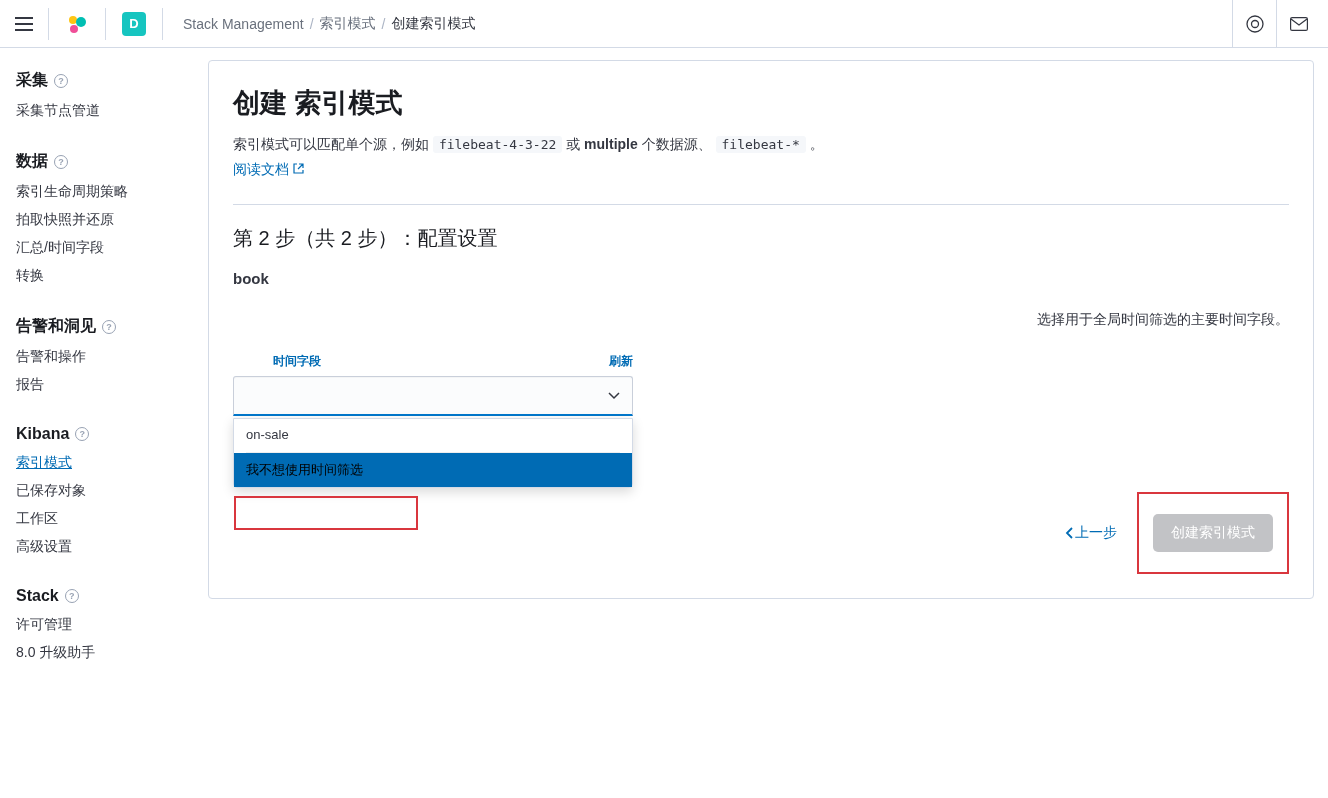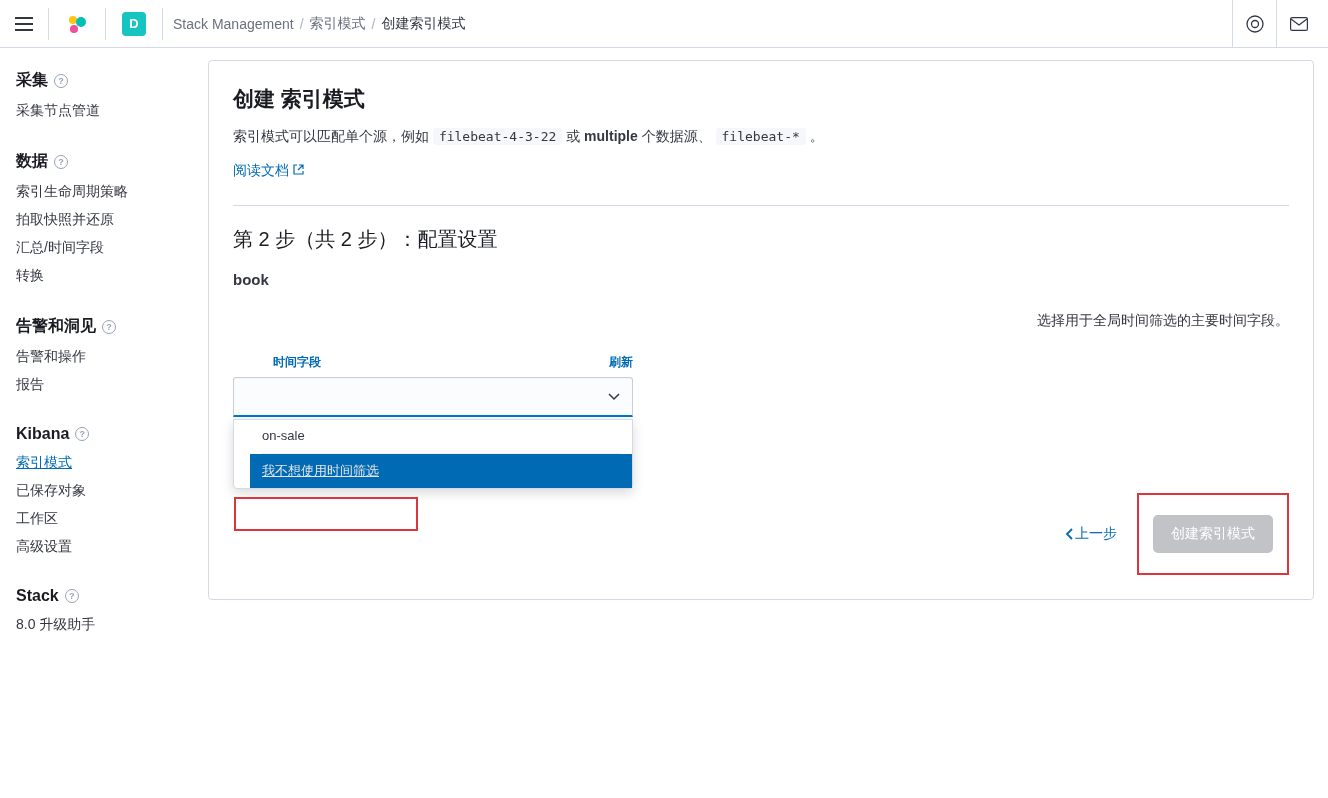--- a/index.html
+++ b/index.html
@@ -3,59 +3,59 @@
   <meta charset="utf-8">
   <style>
     * { margin: 0; padding: 0; box-sizing: border-box; }
     body { font-family: -apple-system, BlinkMacSystemFont, "Segoe UI", Helvetica, Arial, sans-serif; font-size: 14px; color: #343741; background: #fff; }
     
     .topbar { height: 48px; border-bottom: 1px solid #d3dae6; display: flex; align-items: center; padding: 0 8px; }
     .menu-btn { width: 32px; height: 32px; display: flex; align-items: center; justify-content: center; cursor: pointer; }
     .divider { width: 1px; height: 32px; background: #d3dae6; margin: 0 8px; }
     .logo { width: 24px; height: 24px; margin: 0 8px; display: flex; align-items: center; justify-content: center; }
     .space-badge { width: 24px; height: 24px; background: #16c5c0; color: #fff; display: flex; align-items: center; justify-content: center; border-radius: 4px; font-weight: 600; font-size: 13px; margin: 0 8px; }
-    .breadcrumbs { display: flex; align-items: center; gap: 6px; margin-left: 2px; color: #69707d; font-size: 14px; }
+    .breadcrumbs { display: flex; align-items: center; gap: 6px; margin-left: 12px; color: #69707d; font-size: 14px; }
     .breadcrumb-item { cursor: pointer; }
     .breadcrumb-item.first { color: #6a717d; }
     .breadcrumb-sep { color: #abb4c4; }
     .breadcrumb-item.active { color: #343741; }
     .topbar-right { margin-left: auto; display: flex; align-items: center; }
     .topbar-icon { width: 44px; height: 48px; display: flex; align-items: center; justify-content: center; border-left: 1px solid #d3dae6; cursor: pointer; color: #343741; }
     
     .main { display: flex; }
     .sidebar { width: 192px; padding: 16px 0; }
     .side-section { margin-bottom: 20px; }
     .side-heading { padding: 6px 16px; font-size: 16px; font-weight: 700; display: flex; align-items: center; gap: 6px; color: #1a1c21; }
     .help-icon { width: 14px; height: 14px; border: 1px solid #98a2b3; border-radius: 50%; display: inline-flex; align-items: center; justify-content: center; font-size: 9px; color: #98a2b3; }
     .side-link { padding: 5px 16px; font-size: 14px; color: #343741; cursor: pointer; }
     .side-link.active { color: #006bb4; text-decoration: underline; }
     
     .content-wrap { flex: 1; padding: 12px 14px 12px 16px; }
     .panel { border: 1px solid #d3dae6; border-radius: 4px; padding: 24px 24px 24px 24px; }
-    .panel-title { font-size: 21px; font-weight: 700; color: #1a1c21; margin-bottom: 12px; }
+    .panel-title { font-size: 27px; font-weight: 700; color: #1a1c21; margin-bottom: 12px; }
     .panel-desc { font-size: 14px; color: #343741; line-height: 1.6; }
     .code { font-family: Menlo, Consolas, monospace; background: #f5f7fa; padding: 1px 6px; border-radius: 3px; font-size: 13px; }
-    .link { color: #006bb4; cursor: pointer; display: inline-flex; align-items: center; gap: 4px; margin-top: 11px; }
+    .link { color: #006bb4; cursor: pointer; display: inline-flex; align-items: center; gap: 4px; margin-top: 2px; }
     .hr { border: none; border-top: 1px solid #d3dae6; margin: 24px 0 20px 0; }
     
     .step-title { font-size: 20px; font-weight: 400; color: #1a1c21; margin-bottom: 18px; }
     .pattern-name { font-size: 15px; font-weight: 700; margin-bottom: 24px; }
     .step-subtext { font-size: 14px; margin-bottom: 24px; text-align: right; }
     
     .field-row { display: flex; justify-content: space-between; align-items: center; width: 400px; margin-bottom: 6px; padding-left: 40px; }
     .field-label { font-size: 12px; font-weight: 600; color: #006bb4; }
     .field-refresh { font-size: 12px; font-weight: 600; color: #006bb4; cursor: pointer; }
     
     .select-wrap { position: relative; width: 400px; }
     .select-box { width: 100%; height: 40px; border: 1px solid #c9cfda; border-bottom: 2px solid #0077cc; border-radius: 3px 3px 0 0; background: #fbfcfd; box-shadow: inset 0 1px 1px rgba(0,0,0,0.03); display: flex; align-items: center; padding: 0 12px; cursor: pointer; position: relative; }
     .select-chevron { margin-left: auto; color: #343741; }
-    .dropdown { position: absolute; top: 42px; left: 0; width: 400px; background: #fff; border: 1px solid #d3dae6; border-radius: 0 0 4px 4px; box-shadow: 0 4px 12px rgba(0,0,0,0.15); z-index: 10; padding-left: 16px; }
+    .dropdown { position: absolute; top: 42px; left: 0; width: 400px; background: #fff; border: 1px solid #d3dae6; border-radius: 0 0 4px 4px; box-shadow: 0 4px 12px rgba(0,0,0,0.15); z-index: 10; }
     .dropdown-option { padding: 8px 12px; font-size: 13px; cursor: pointer; }
     .dropdown-divider { border: none; border-top: 1px solid #eee; margin: 2px 12px 0 12px; }
-    .dropdown-option.selected { background: #006bb4; color: #e5e5e5; text-decoration: underline; }
+    .dropdown-option.selected { background: #006bb4; color: #000000; }
     
     .highlight-box { position: absolute; border: 2px solid #d9363e; pointer-events: none; }
     .highlight-1 { top: 77px; left: 0px; width: 184px; height: 34px; }
     .footer-row { display: flex; justify-content: flex-end; align-items: center; gap: 20px; margin-top: 76px; padding-right: 0px; }
     .back-btn { color: #006bb4; font-weight: 500; cursor: pointer; display: flex; align-items: center; gap: 2px; }
     .create-btn { background: #c2c3c6; color: #fff; padding: 10px 18px; border-radius: 5px; font-weight: 500; font-size: 14px; border: none; cursor: not-allowed; }
     .create-btn-highlight { position: relative; padding: 20px 14px; border: 2.5px solid #d9363e; display: inline-flex; }
     
     svg { display: block; }
   </style>
@@ -137,20 +137,21 @@
       <div class="side-link active">索引模式</div>
       <div class="side-link">已保存对象</div>
       <div class="side-link">工作区</div>
       <div class="side-link">高级设置</div>
     </div>
     <div class="side-section">
       <div class="side-heading">
           <span>Stack</span>
           <span class="help-icon">?</span>
         </div>
+      <div class="side-link">许可管理</div>
       <div class="side-link">8.0 升级助手</div>
     </div>
   </div>
 
   <div class="content-wrap">
     <div class="panel">
       <h1 class="panel-title">创建 索引模式</h1>
       <div class="panel-desc">
         <span>索引模式可以匹配单个源，例如 </span>
         <span class="code">filebeat-4-3-22</span>

